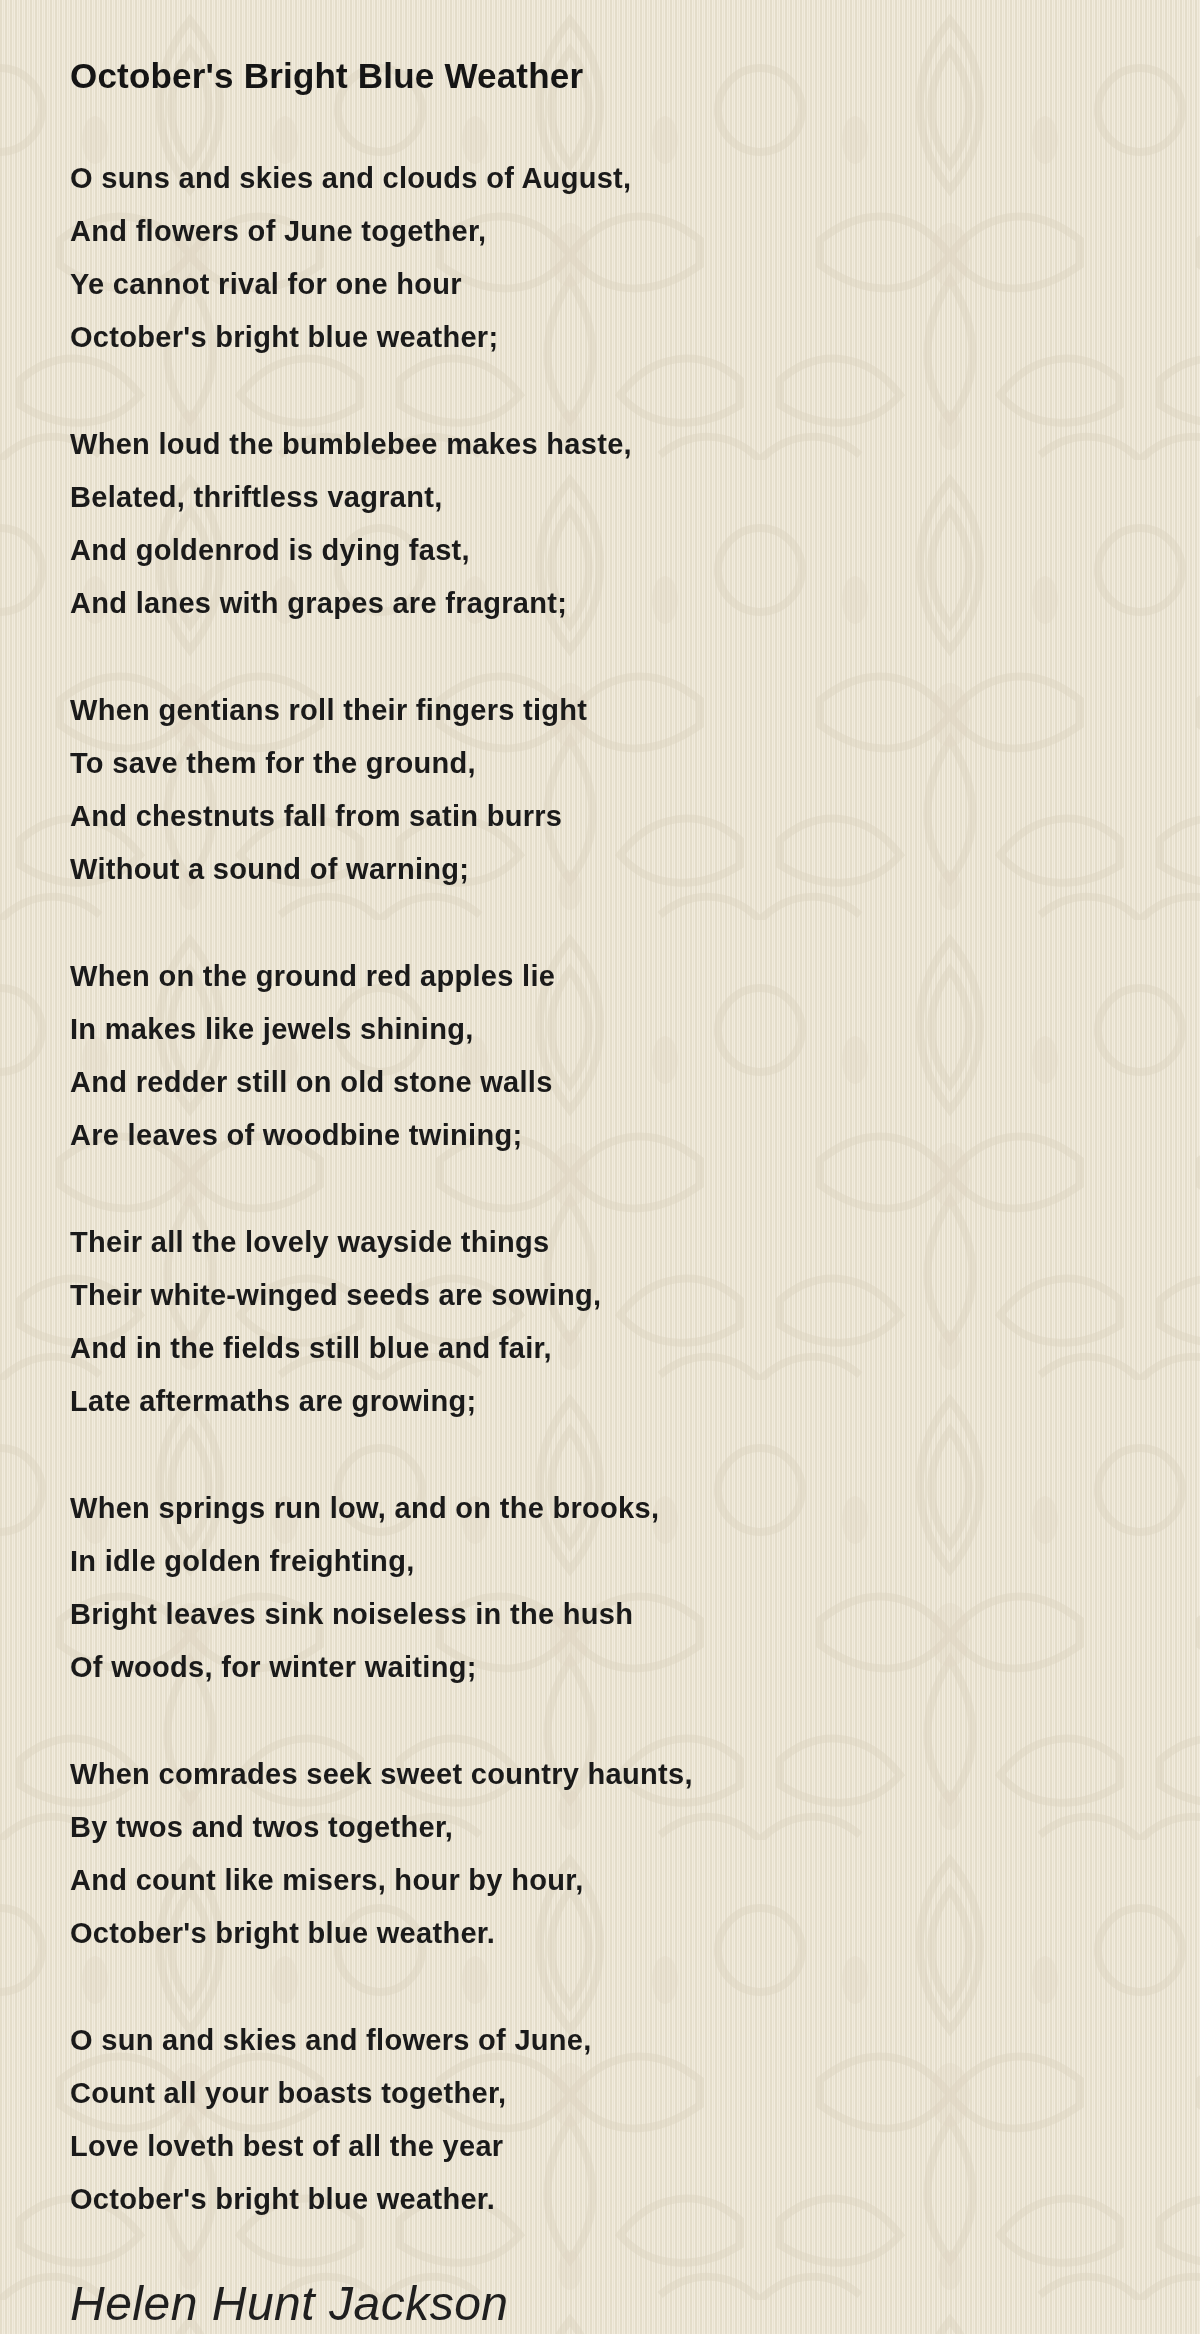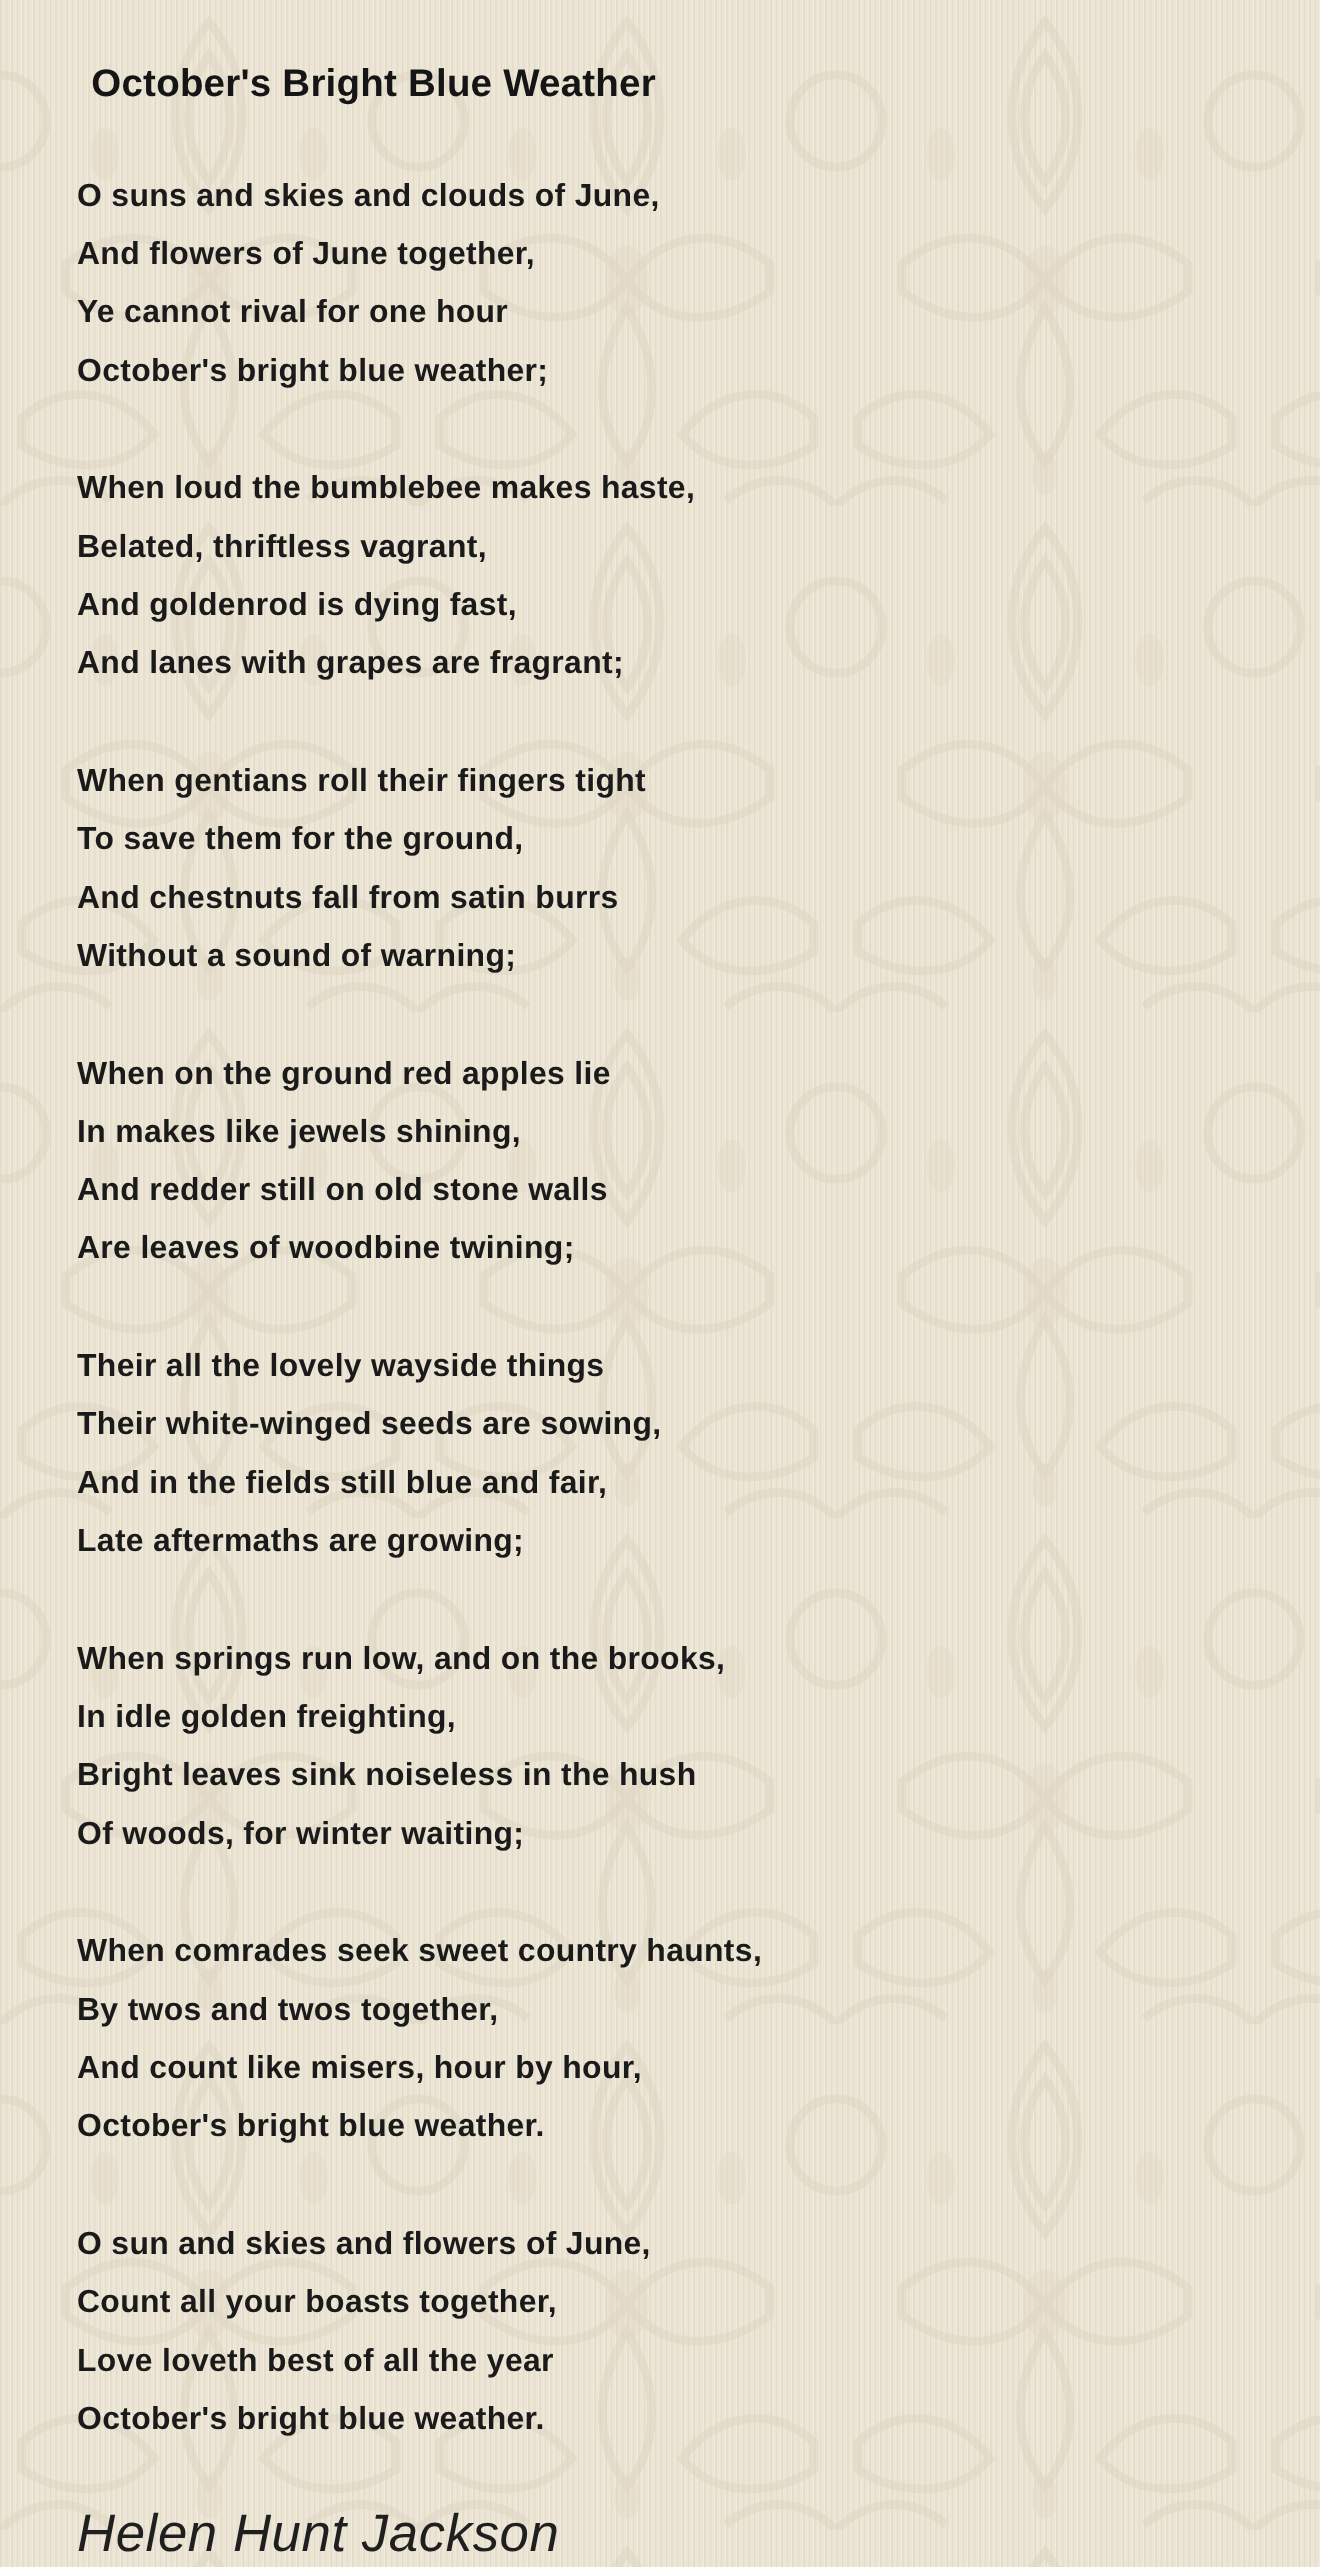--- a/index.html
+++ b/index.html
@@ -24,21 +24,21 @@
   .content {
     position: relative;
     z-index: 1;
     padding: 56px 40px 0 70px;
   }
   .poem-title {
     font-size: 35px;
     font-weight: bold;
     color: #151515;
     line-height: 40px;
-    margin: 0 0 56px 13px;
+    margin: 0 0 56px 0;
     letter-spacing: 0.2px;
   }
   .stanza {
     margin: 0 0 54px 0;
   }
   .line {
     font-size: 29px;
     font-weight: bold;
     color: #1a1a1a;
     line-height: 53px;
@@ -90,21 +90,21 @@
   </defs>
   <rect width="1200" height="2334" fill="url(#stripes)"></rect>
   <rect width="1200" height="2334" fill="url(#damask)"></rect>
 </svg>
 
 <div class="content">
 
   <h1 class="poem-title">October's Bright Blue Weather</h1>
 
   <div class="stanza">
-    <p class="line">O suns and skies and clouds of June,</p>
+    <p class="line">O suns and skies and clouds of August,</p>
     <p class="line">And flowers of June together,</p>
     <p class="line">Ye cannot rival for one hour</p>
     <p class="line">October's bright blue weather;</p>
   </div>
 
   <div class="stanza">
     <p class="line">When loud the bumblebee makes haste,</p>
     <p class="line">Belated, thriftless vagrant,</p>
     <p class="line">And goldenrod is dying fast,</p>
     <p class="line">And lanes with grapes are fragrant;</p>

